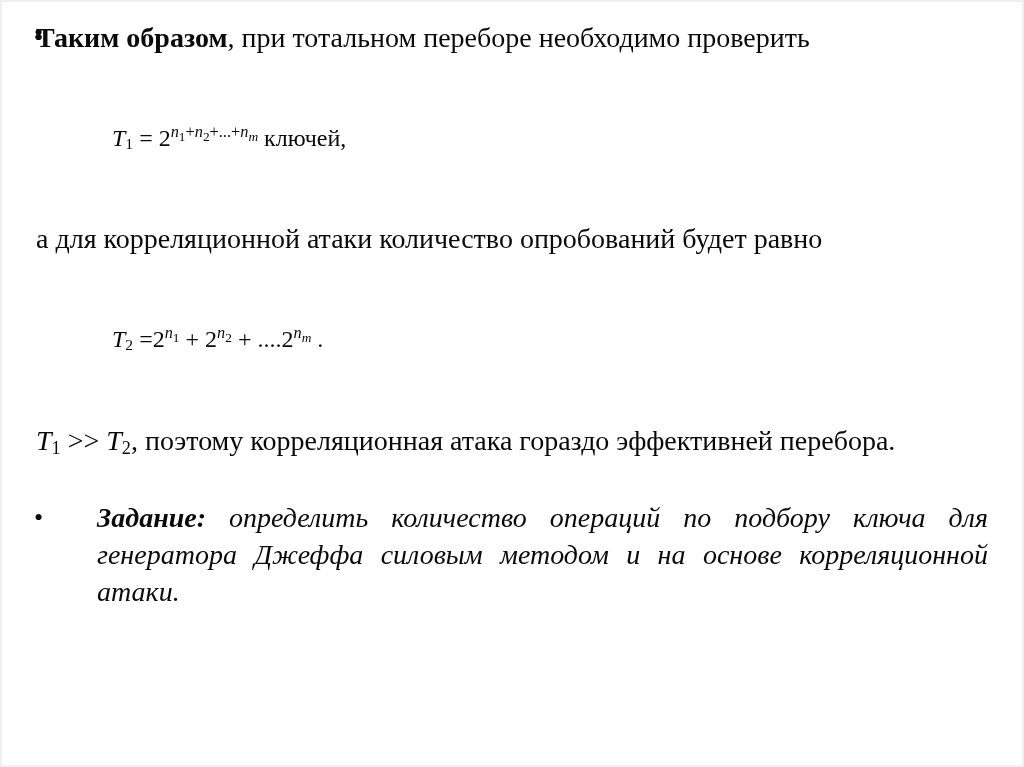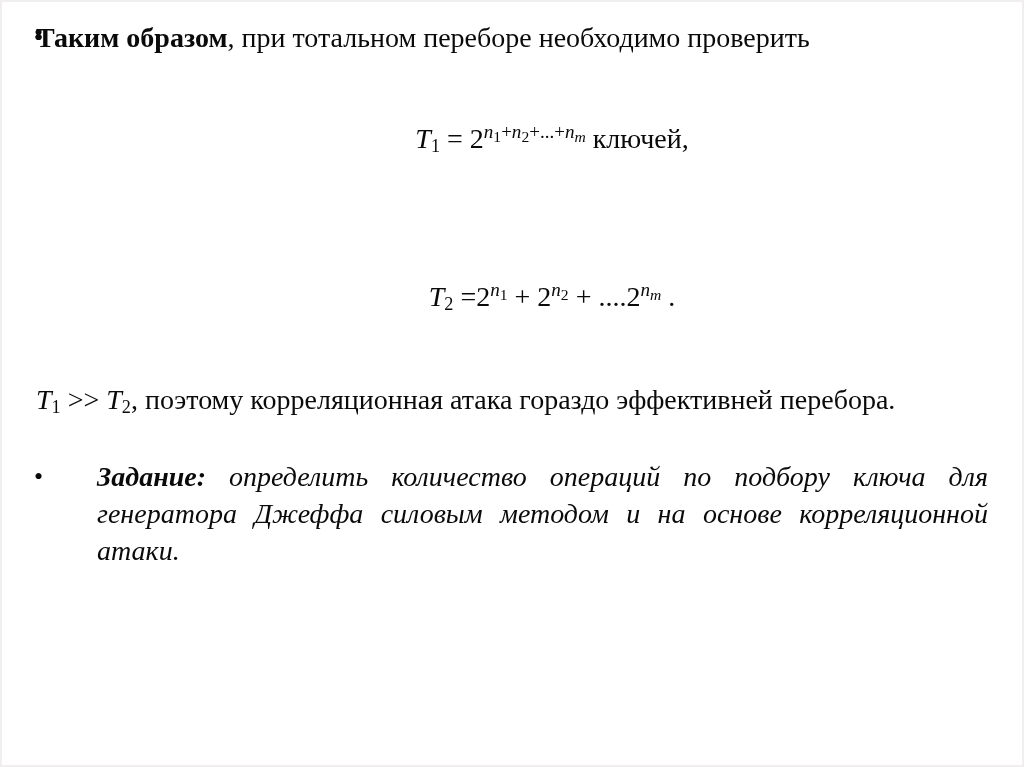--- a/index.html
+++ b/index.html
@@ -21,22 +21,22 @@
     margin:0 0 5px 0;
   }
   .bullet-row .marker {
     position:absolute; left:2px; top:0;
     font-size:26px; text-align:left;
   }
   .para {
     font-size:28px; line-height:37px; margin:4px;
   }
   .formula {
-    font-size:28px; line-height:48px; margin:0;
-    text-align:center; padding-left:56px;
+    font-size:24px; line-height:48px; margin:0;
+    padding-left:56px;
     white-space:pre-wrap;
   }
   .it { font-style:italic; }
   .tsub { font-size:0.65em; vertical-align:-0.22em; }
   .sup  { font-size:0.68em; vertical-align:0.55em; }
   .sup .isub { font-size:0.82em; vertical-align:-0.28em; }
   .task-section { margin-top:32px; }
   .italic-row { font-style:italic; }
   .italic-row .marker { font-style:normal; }
   .bold { font-weight:bold; }
@@ -59,20 +59,21 @@
   </div>
 
   <p class="para">
     <span class="bold">Таким образом</span><span>, при тотальном переборе необходимо проверить</span>
   </p>
 
   <div class="formula">
     <span class="it">T</span><span class="tsub">1</span><span> = 2</span><span class="sup"><span class="it">n</span><span class="isub">1</span><span>+</span><span class="it">n</span><span class="isub">2</span><span>+...+</span><span class="it">n</span><span class="isub it">m</span></span><span> ключей,</span>
   </div>
 
+  <p class="para">а для корреляционной атаки количество опробований будет равно</p>
 
   <div class="formula">
     <span class="it">T</span><span class="tsub">2</span><span> =2</span><span class="sup"><span class="it">n</span><span class="isub">1</span></span><span> + 2</span><span class="sup"><span class="it">n</span><span class="isub">2</span></span><span> + ....2</span><span class="sup"><span class="it">n</span><span class="isub it">m</span></span><span> .</span>
   </div>
 
   <p class="para">
     <span class="it">T</span><span class="tsub">1</span><span> &gt;&gt; </span><span class="it">T</span><span class="tsub">2</span><span>, поэтому корреляционная атака гораздо эффективней перебора.</span>
   </p>
 
   <div class="bullet-row italic-row task-section">

